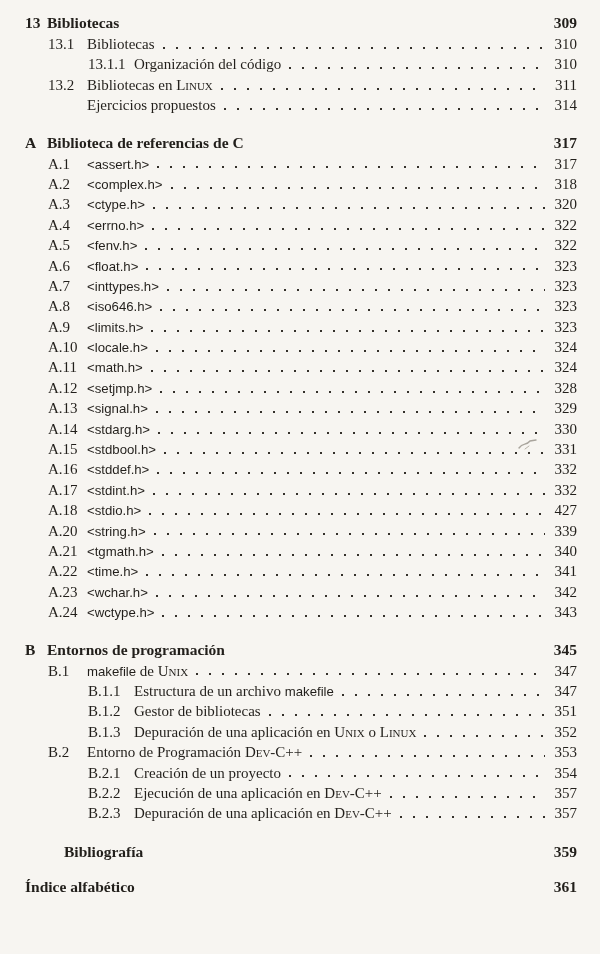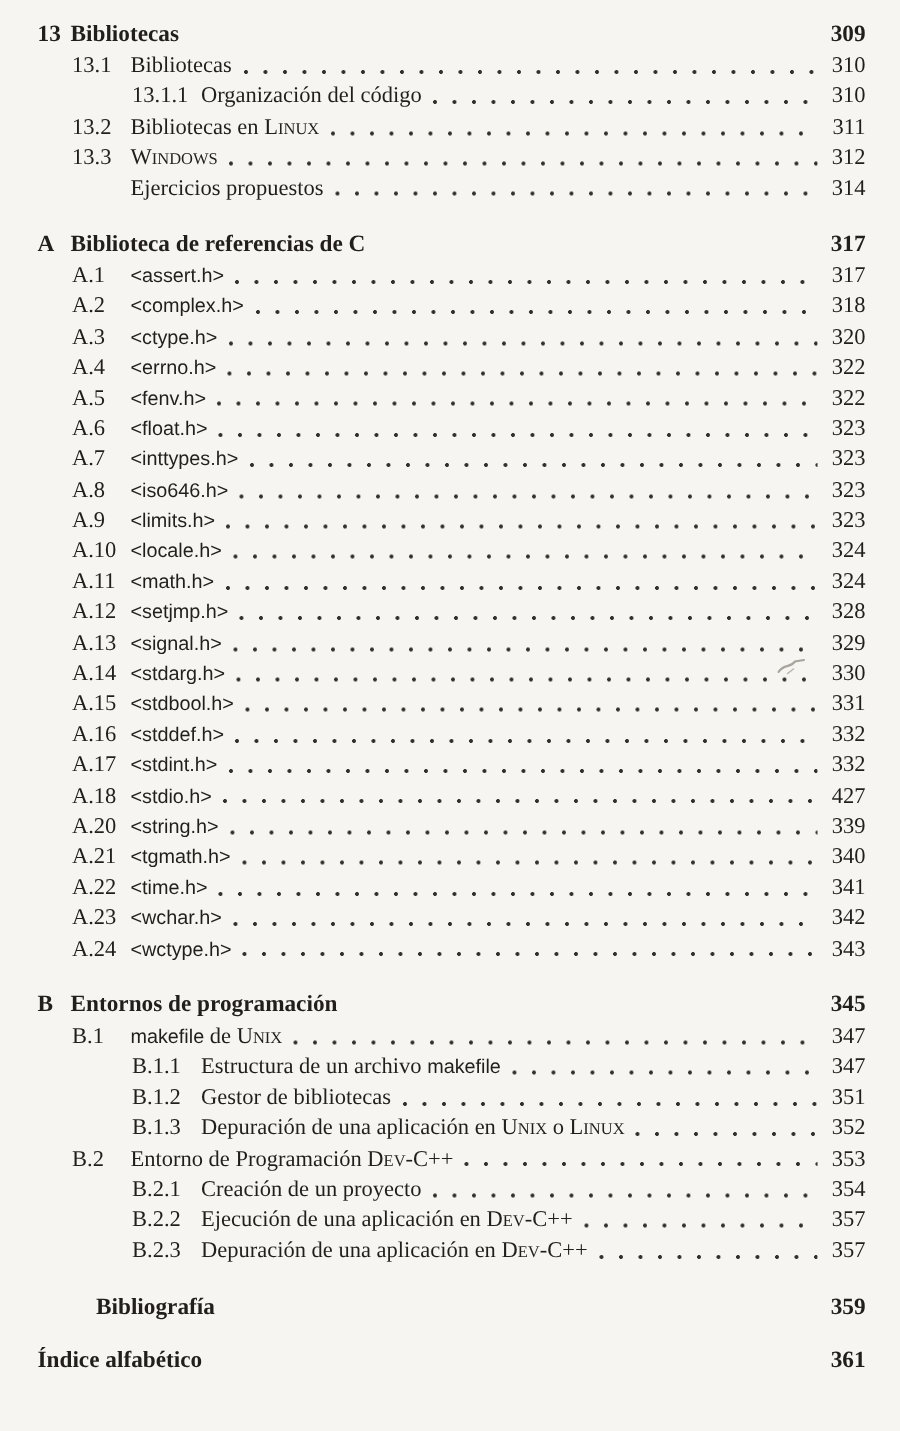--- a/index.html
+++ b/index.html
@@ -79,26 +79,20 @@
           <span class="dots"></span>
           <span class="pg">310</span>
         </div>
         <div class="row lvl1">
           <span class="num">13.2</span>
           <span class="lab"><span class="part">Bibliotecas en </span><span class="part sc">Linux</span></span>
           <span class="dots"></span>
           <span class="pg">311</span>
         </div>
         <div class="row lvl1">
-          <span class="num">13.3</span>
-          <span class="lab"><span class="part sc">Windows</span></span>
-          <span class="dots"></span>
-          <span class="pg">312</span>
-        </div>
-        <div class="row lvl1">
           <span class="num"></span>
           <span class="lab"><span class="part">Ejercicios propuestos</span></span>
           <span class="dots"></span>
           <span class="pg">314</span>
         </div>
       </section>
       <section class="toc-section">
         <div class="row lvl0">
           <span class="num">A</span>
           <span class="ttl">Biblioteca de referencias de C</span>

